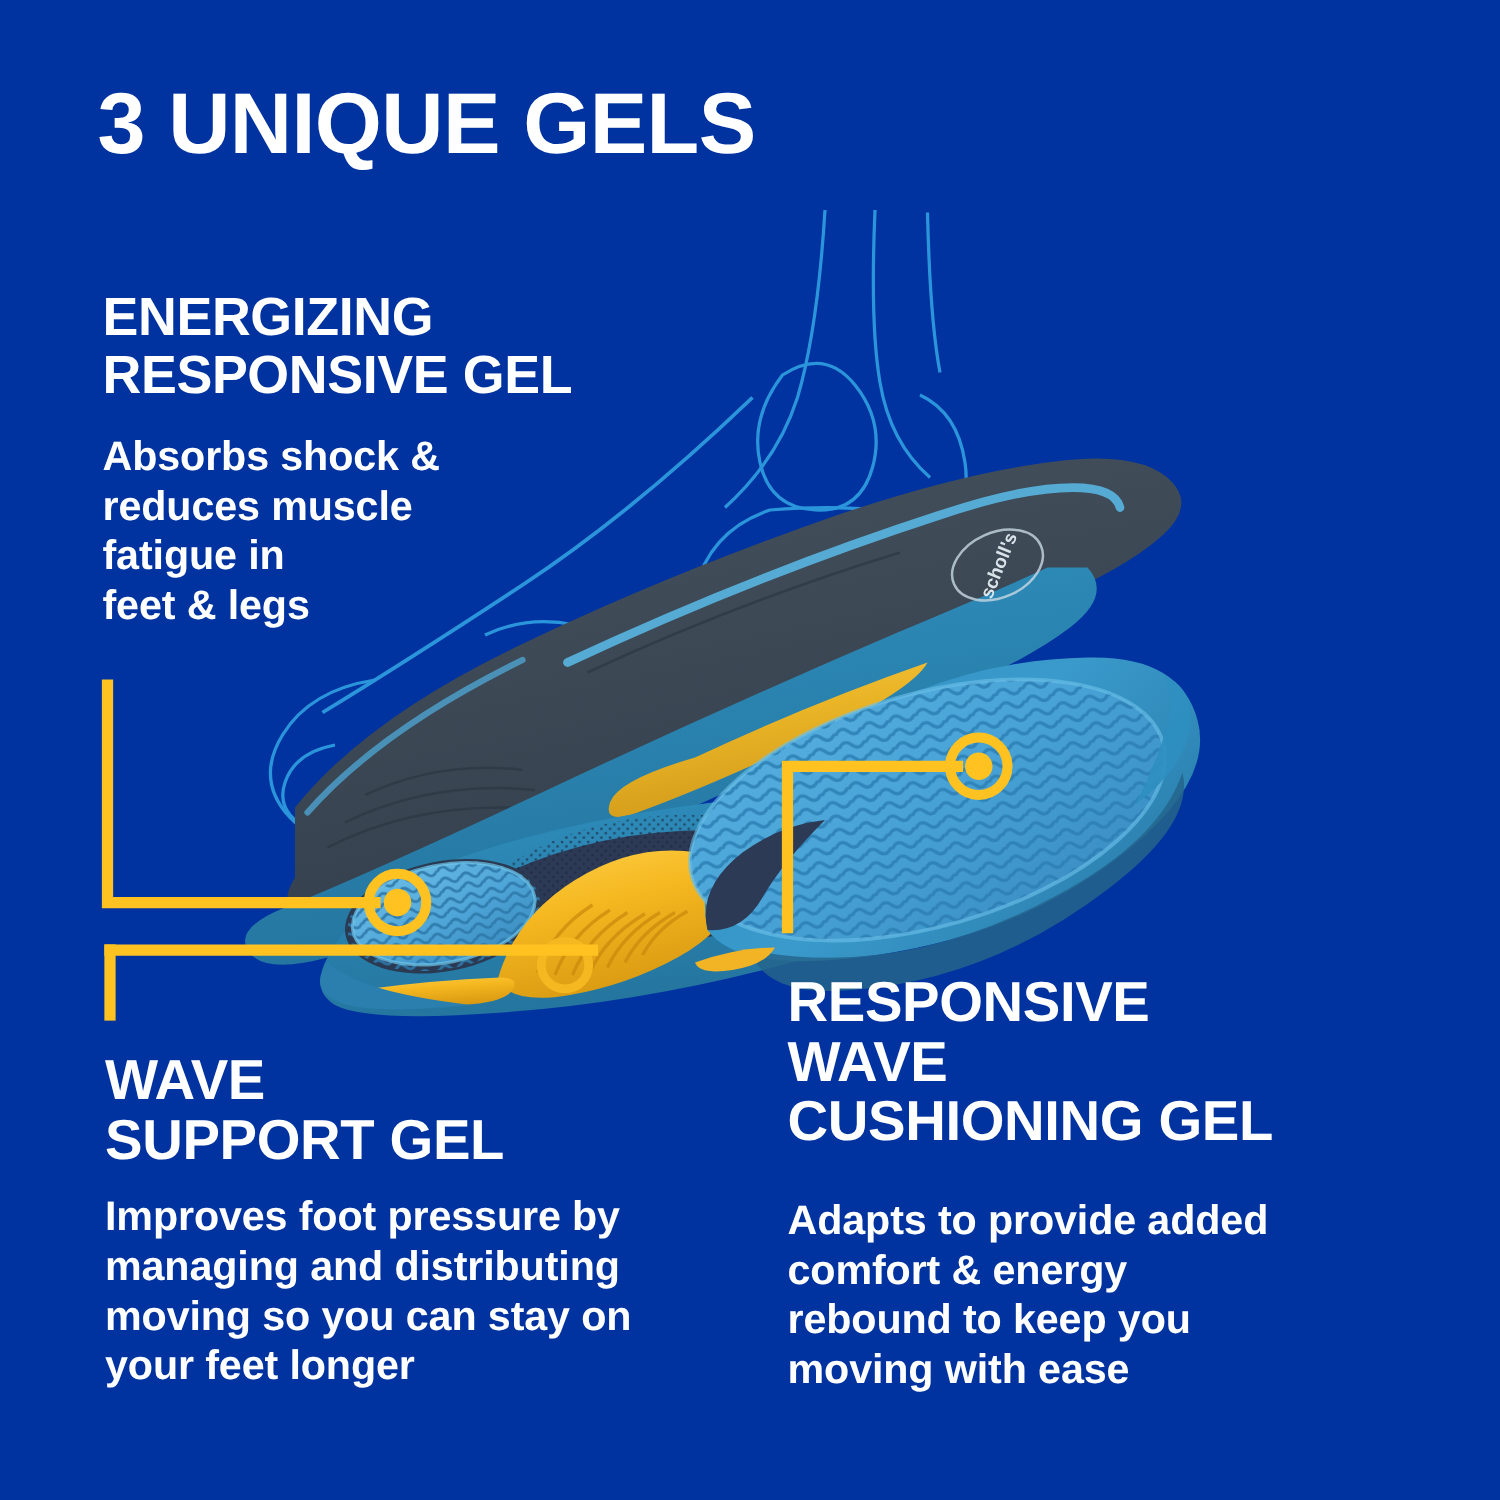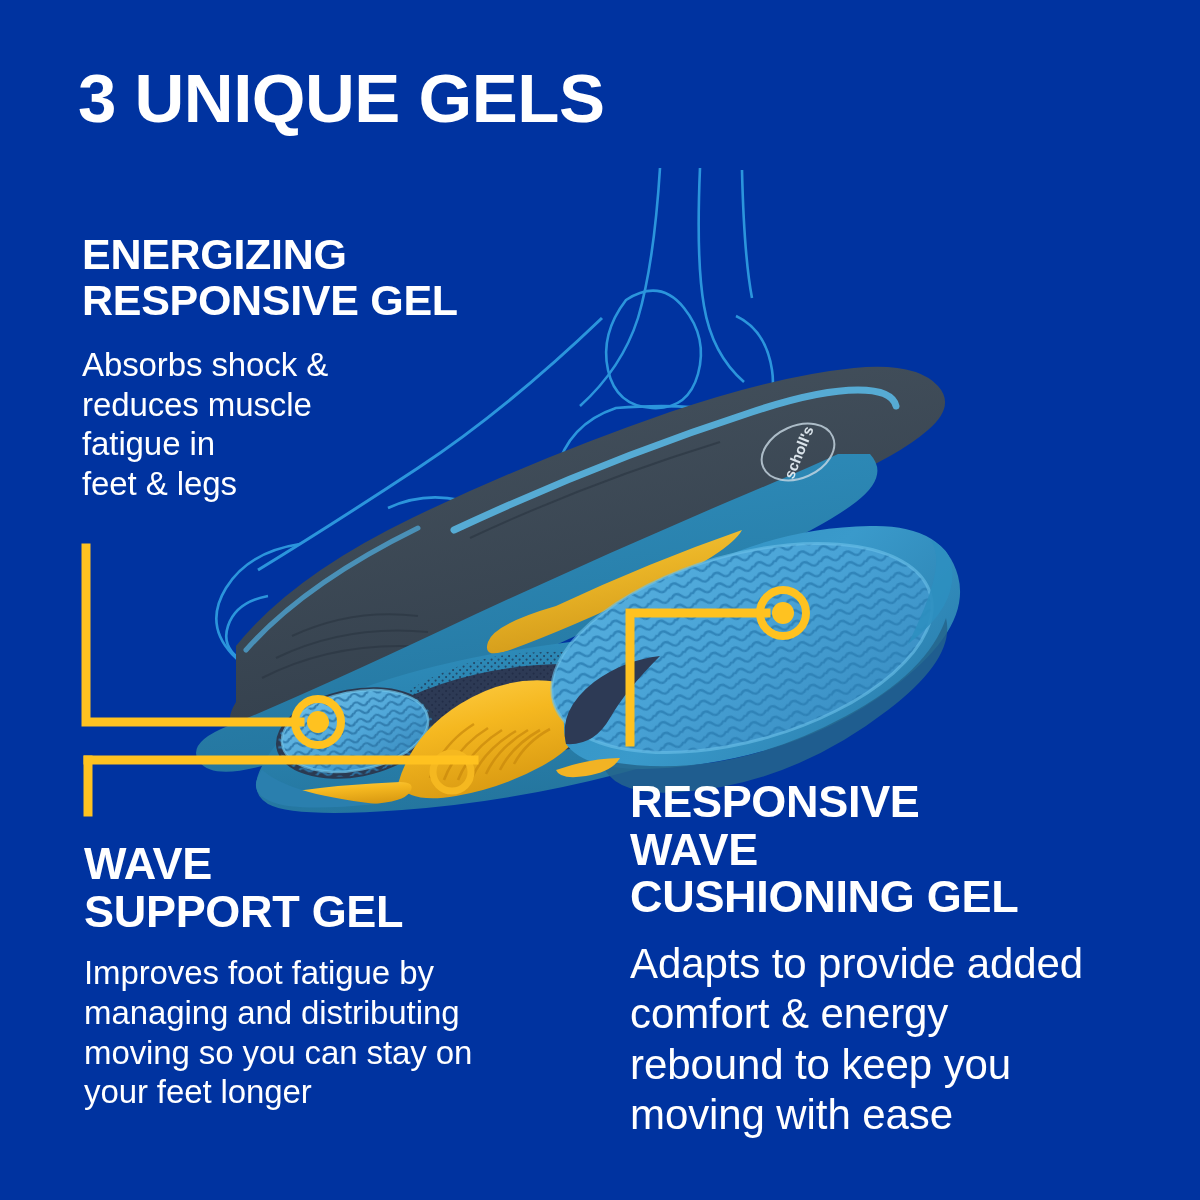--- a/index.html
+++ b/index.html
@@ -34,39 +34,39 @@
   .callout { position: absolute; }
 
   .callout-heading {
     color: #ffffff;
     font-weight: bold;
     line-height: 1.06;
     letter-spacing: -0.3px;
   }
   .callout-body {
     color: #ffffff;
-    font-weight: normal;
+    font-weight: bold;
     line-height: 1.20;
     letter-spacing: -0.1px;
   }
 
   
   #callout-energizing { left: 82px; top: 232px; width: 505px; }
   #callout-energizing .callout-heading { font-size: 43px; }
   #callout-energizing .callout-body { font-size: 33px; margin-top: 22px; }
 
   
   #callout-arch { left: 84px; top: 840px; width: 500px; }
   #callout-arch .callout-heading { font-size: 45px; }
   #callout-arch .callout-body { font-size: 33px; margin-top: 18px; }
 
   
   #callout-responsive { left: 630px; top: 778px; width: 505px; }
   #callout-responsive .callout-heading { font-size: 45px; }
-  #callout-responsive .callout-body { font-size: 42px; margin-top: 18px; }
+  #callout-responsive .callout-body { font-size: 33px; margin-top: 35px; }
 
   
   #artwork {
     position: absolute;
     left: 0; top: 0;
     width: 1200px;
     height: 1200px;
   }
   #leaders {
     position: absolute;
@@ -282,21 +282,21 @@
       <div>feet &amp; legs</div>
     </div>
   </div>
 
   <div class="callout" id="callout-arch">
     <div class="callout-heading">
       <div>WAVE</div>
       <div>SUPPORT GEL</div>
     </div>
     <div class="callout-body">
-      <div>Improves foot fatigue by</div>
+      <div>Improves foot pressure by</div>
       <div>managing and distributing</div>
       <div>moving so you can stay on</div>
       <div>your feet longer</div>
     </div>
   </div>
 
   <div class="callout" id="callout-responsive">
     <div class="callout-heading">
       <div>RESPONSIVE</div>
       <div>WAVE</div>

